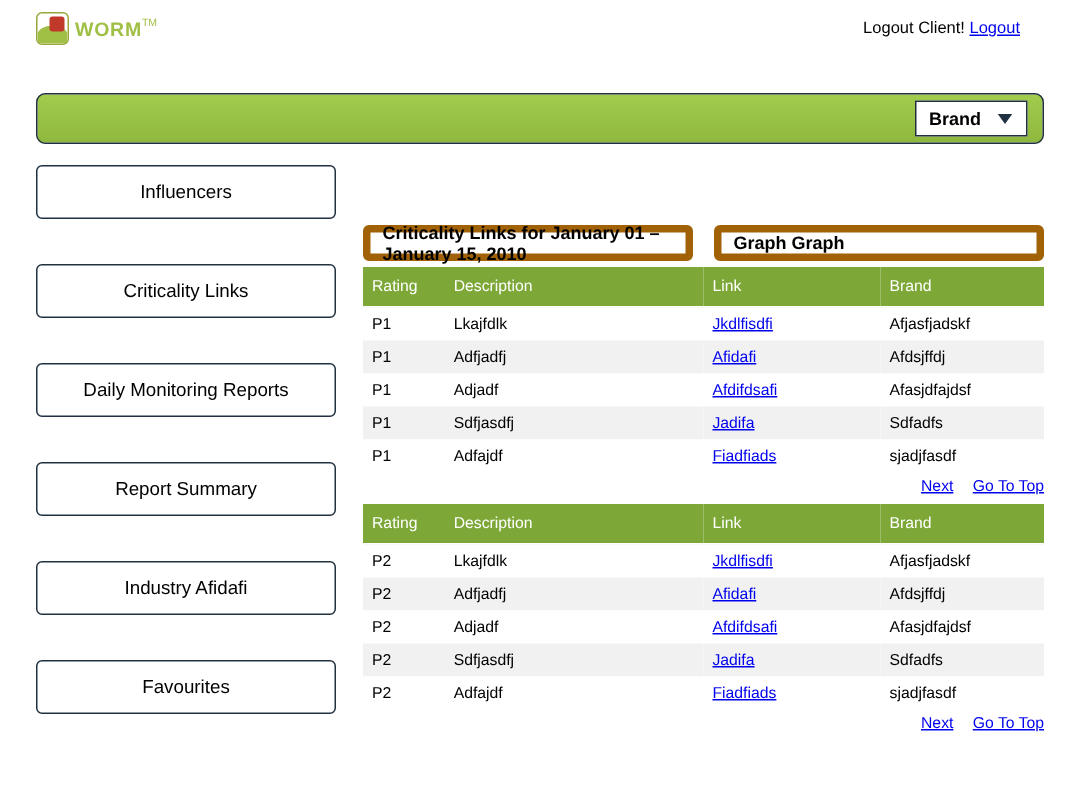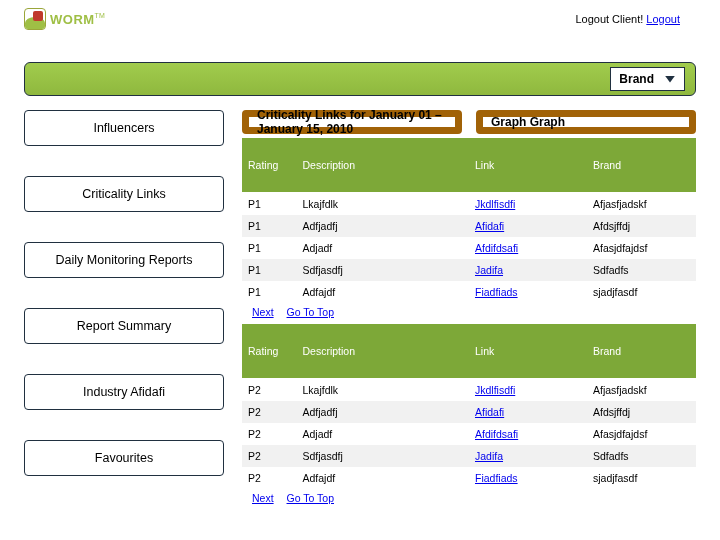--- a/index.html
+++ b/index.html
@@ -17,30 +17,30 @@
   .brand-bar { margin: 28px 24px 14px 24px; height: 34px; border: 1px solid #203040; border-radius: 6px; background: linear-gradient(#a1cc4d,#8fb83e); display:flex; justify-content:flex-end; align-items:center; padding-right:10px; }
   .brand-drop { background:#fff; border:1px solid #203040; height:24px; display:flex; align-items:center; padding:0 8px; gap:10px; font-weight:700; font-size:12px; }
   .brand-drop svg { width:12px; height:12px; }
 
   .main { display:flex; gap:18px; padding: 0 24px; }
   .sidebar { width: 200px; display:flex; flex-direction:column; gap:30px; }
   .side-btn { border:1px solid #203040; border-radius:4px; height:36px; display:flex; align-items:center; justify-content:center; font-size:12.5px; font-weight:400; background:#fff; cursor:pointer; }
 
   .content { flex:1; }
   .title-row { display:flex; gap:14px; margin-bottom:4px; }
-  .title-box { flex:1; border:7px solid #a16207; border-radius:4px; height:24px; display:flex; align-items:center; padding:0 8px; font-weight:700; font-size:12px; }
+  .title-box { flex:1; border:5px solid #a16207; border-radius:4px; height:24px; display:flex; align-items:center; padding:0 8px; font-weight:700; font-size:12px;margin-top:40px; }
   .view-graph { width:92px; }
 
   table.data { width:100%; border-collapse:collapse; font-size:10.5px; }
-  table.data th { background:#7da838; color:#fff; text-align:left; padding:21px 6px; font-weight:400; border-bottom:1px solid #fff; }
+  table.data th { background:#7da838; color:#fff; text-align:left; padding:7px 6px; font-weight:400; border-bottom:1px solid #fff; }
   table.data td { padding:5px 6px; vertical-align:top; }
   table.data tr.odd td { background:#fff; }
   table.data tr.even td { background:#f1f1f1; }
   .linkcell a { }
-  .navlinks { padding:3px 0 6px 0; font-size:10.5px; }
+  .navlinks { text-align:right; padding:3px 0 6px 0; font-size:10.5px; }
   .navlinks a { margin-left:10px; }
   .col-rating { width:12%; }
   .col-desc { width:38%; }
   .col-link { width:26%; }
   .col-brand { width:24%; }
 </style>
 </head>
 <body>
 
 <div class="header">

